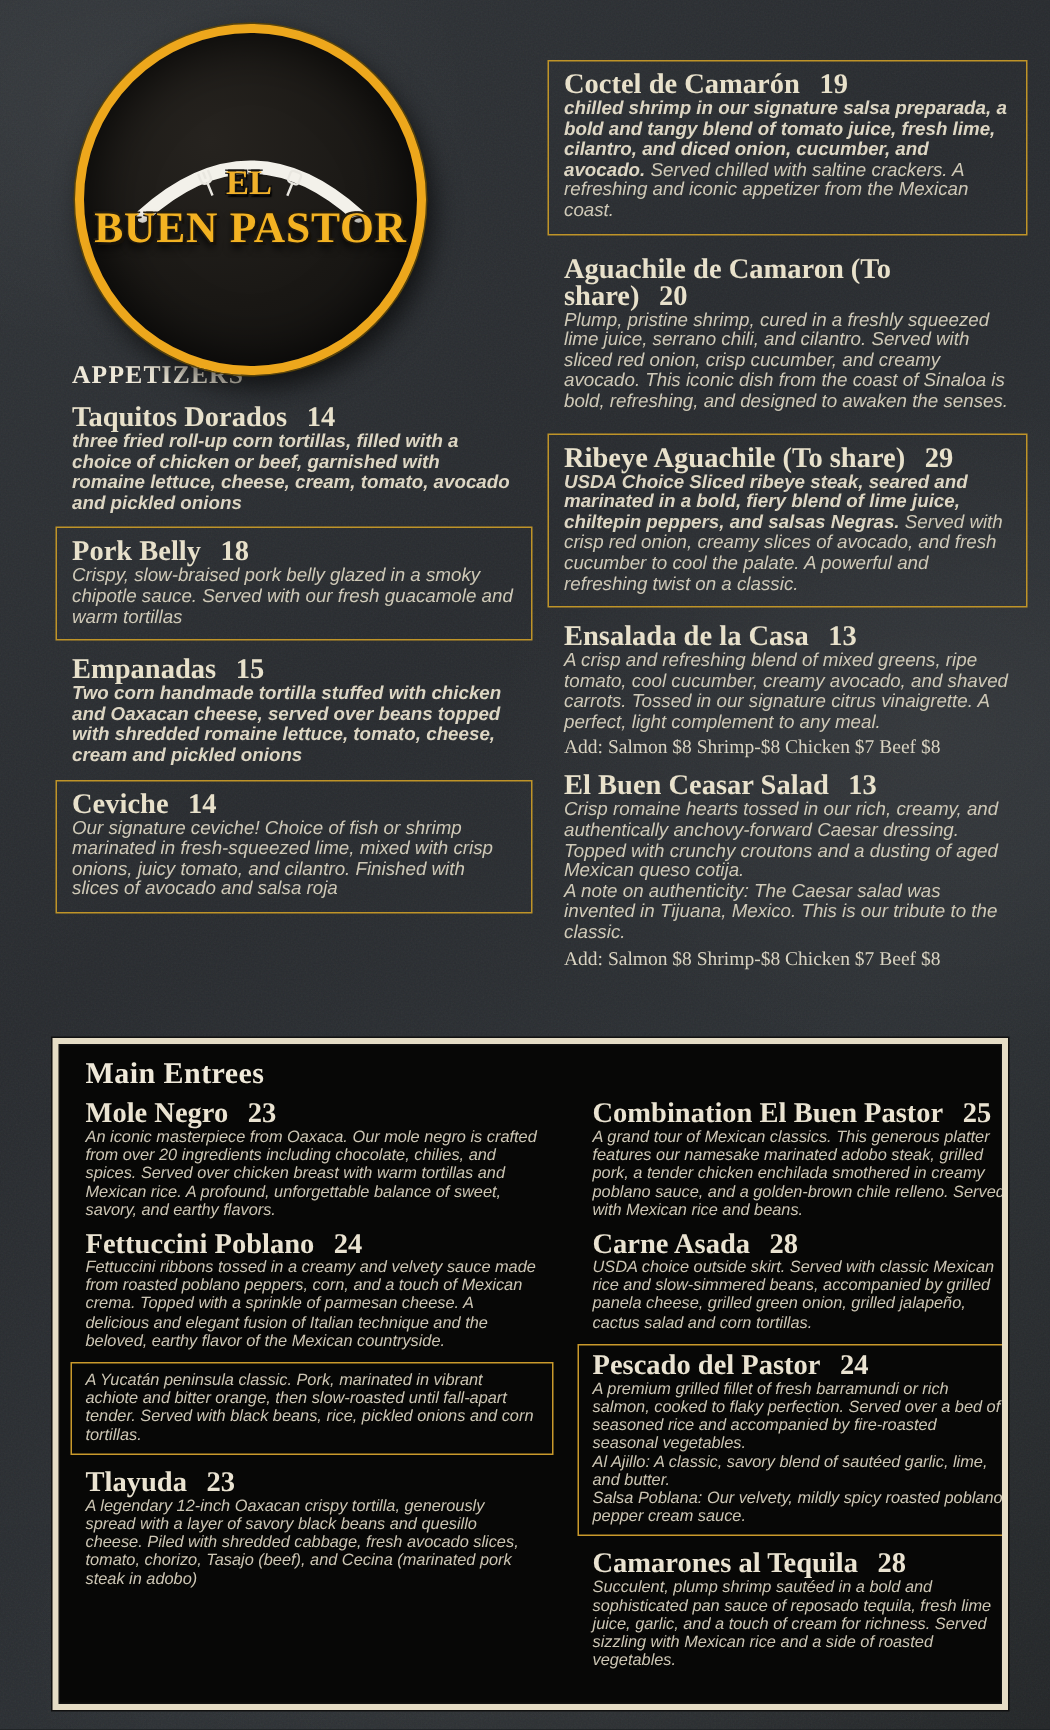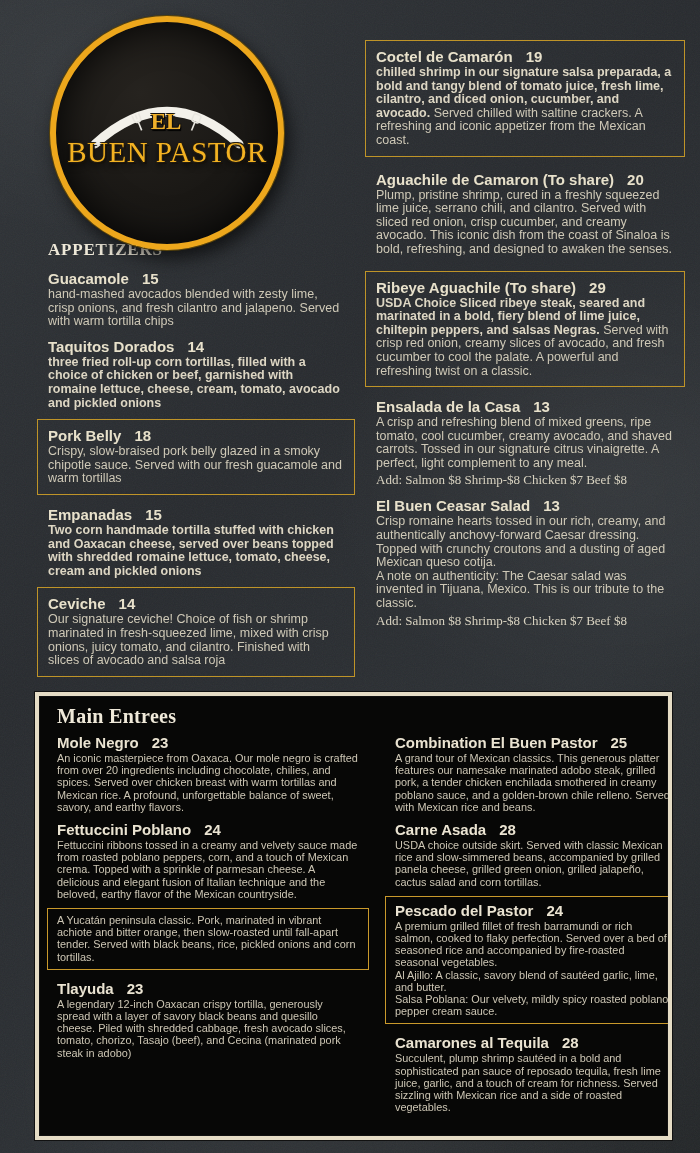--- a/index.html
+++ b/index.html
@@ -23,21 +23,21 @@
     box-shadow: 0 0 0 1px #5a4408, 5px 8px 18px rgba(0,0,0,.65), inset 0 0 38px rgba(0,0,0,.85);
   }
   .logo-inner { position:absolute; inset:0; display:flex; flex-direction:column; align-items:center; justify-content:center; }
   .arc { display:block; margin-bottom:-40px; }
   .el-row { display:flex; align-items:center; gap:7px; z-index:2; }
   .el-word {
     font-family:"Liberation Serif", serif; font-weight:bold; font-size:23px; color:#f0b02a;
     text-shadow:-1px -1px 0 #141210, 1px -1px 0 #141210, -1px 1px 0 #141210, 1px 2px 1px #000;
   }
   .brand {
-    margin-top:1px; font-family:"Liberation Serif", serif; font-weight:normal; font-size:29px;
+    margin-top:1px; font-family:"Liberation Serif", serif; font-weight:bold; font-size:29px;
     color:#f3b222; white-space:nowrap; letter-spacing:0.5px;
     text-shadow:-1px -1px 0 #241d10, 1px -1px 0 #241d10, -1px 1px 0 #241d10, 2px 2px 0 #16110a, 0 4px 6px rgba(0,0,0,.9);
   }
   .tagline {
     margin-top:7px; padding:3px 8px;
     border-top:2px solid #efece4; border-bottom:2px solid #efece4;
     color:#f2efe8; font-size:10.5px; font-weight:bold; letter-spacing:3px; white-space:nowrap;
   }
 
   
@@ -45,24 +45,24 @@
   .col-left  { left:48px;  top:240px; width:296px; }
   .col-right { left:376px; top:40px;  width:298px; }
 
   .sec-title {
     font-family:"Liberation Serif", serif; font-weight:bold; color:#eee8d8;
     font-size:17px; letter-spacing:0.8px; margin:0 0 10px 0;
   }
   .sec-title.salads { font-size:19px; letter-spacing:0.3px; margin-top:16px; }
 
   .item { margin-bottom:9px; }
-  .item-head { font-family:Liberation Sans, sans-serif; font-weight:bold; color:#e8e1cb; font-size:15px; line-height:18px; }
+  .item-head { font-family:Liberation Serif, serif; font-weight:bold; color:#e8e1cb; font-size:19px; line-height:18px; }
   .iprice { margin-left:13px; }
   .desc {
-    font-size:12.5px; line-height:13.6px; color:#cfc9b7; white-space:pre-line;
+    font-style:italic; font-size:12.5px; line-height:13.6px; color:#cfc9b7; white-space:pre-line;
   }
   .desc .db { font-weight:bold; color:#ddd6c3; }
   .addline { font-family:"Liberation Serif", serif; font-size:13px; color:#d9d3c1; line-height:16px; margin-top:2px; }
 
   .boxed {
     border:1.5px solid #bf9428; padding:7px 10px 8px 10px; margin-left:-11px; margin-right:-11px;
     margin-bottom:11px;
   }
 
   
@@ -108,24 +108,20 @@
           <path d="M6.75 9v9" stroke="#e9e7e0" stroke-width="1.6"></path>
         </svg>
       </div>
       <div class="brand">BUEN PASTOR</div>
     </div>
   </div>
 
   <div class="col col-left">
     <h2 class="sec-title">APPETIZERS</h2>
 
-    <div class="item">
-      <div class="item-head"><span>Guacamole</span><span class="iprice">15</span></div>
-      <div class="desc"><span class="db"></span><span>hand-mashed avocados blended with zesty lime, crisp onions, and fresh cilantro and jalapeno. Served with warm tortilla chips</span></div>
-    </div>
 
     <div class="item">
       <div class="item-head"><span>Taquitos Dorados</span><span class="iprice">14</span></div>
       <div class="desc"><span class="db">three fried roll-up corn tortillas, filled with a choice of chicken or beef, garnished with romaine lettuce, cheese, cream, tomato, avocado and pickled onions</span><span></span></div>
     </div>
 
     <div class="item boxed">
       <div class="item-head"><span>Pork Belly</span><span class="iprice">18</span></div>
       <div class="desc"><span class="db"></span><span>Crispy, slow-braised pork belly glazed in a smoky chipotle sauce. Served with our fresh guacamole and warm tortillas</span></div>
     </div>

